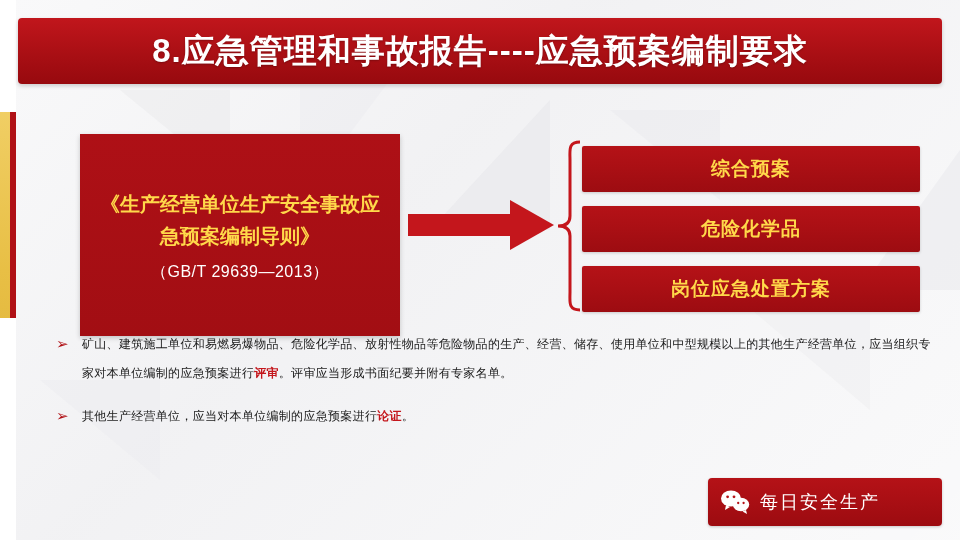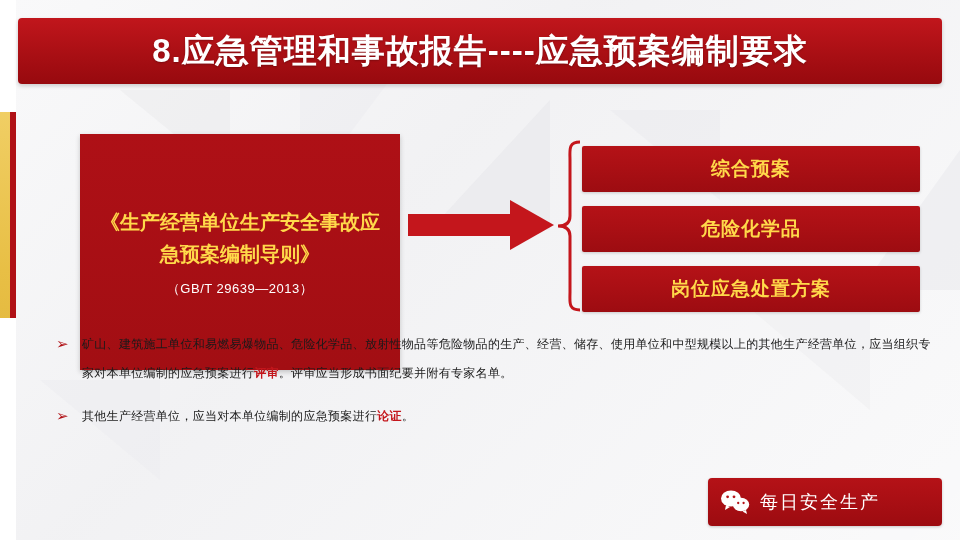--- a/index.html
+++ b/index.html
@@ -85,39 +85,39 @@
     white-space: nowrap;
     text-shadow: 0 1px 2px rgba(0,0,0,0.25);
   }
 
   
   .source-box {
     position: absolute;
     left: 80px;
     top: 134px;
     width: 320px;
-    height: 236px;
+    height: 202px;
     background: linear-gradient(180deg,#ae1016 0%, #a20e13 100%);
     display: flex;
     flex-direction: column;
     align-items: center;
     justify-content: center;
     box-shadow: 0 2px 5px rgba(0,0,0,0.2);
   }
   .source-title {
     color: #ffd94a;
     font-size: 20px;
     font-weight: bold;
     line-height: 32px;
     text-align: center;
     padding: 0 12px;
   }
   .source-code {
     color: #ffffff;
-    font-size: 13px;
+    font-size: 16px;
     margin-top: 10px;
     letter-spacing: 0.5px;
   }
 
   
   .arrow-wrap {
     position: absolute;
     left: 408px;
     top: 200px;
     width: 150px;

